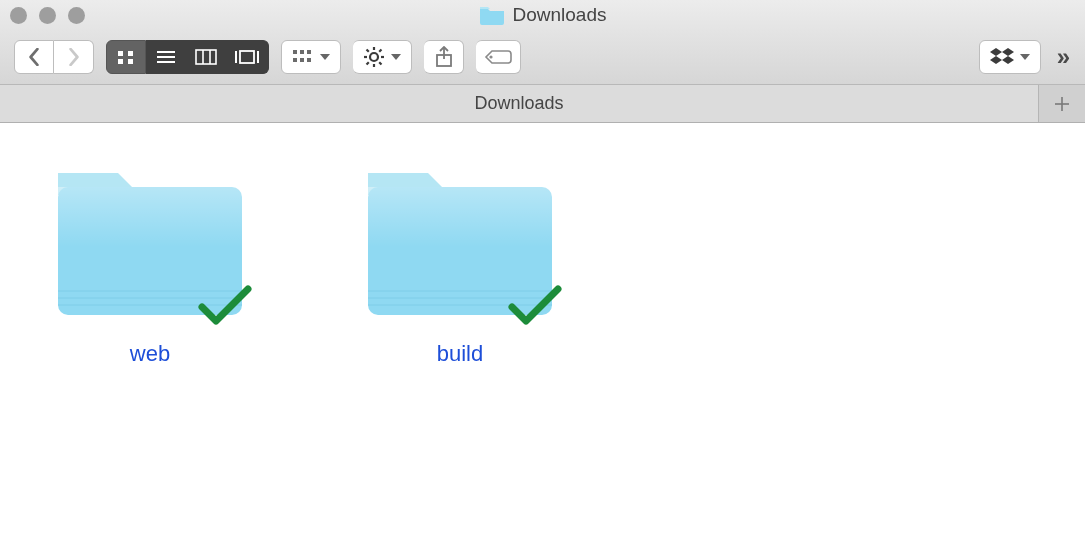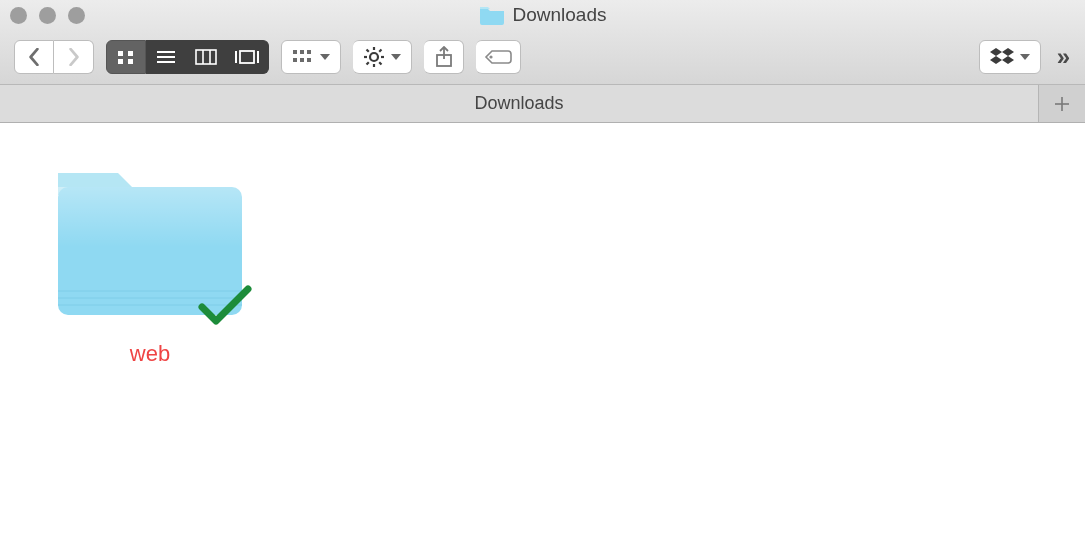--- a/index.html
+++ b/index.html
@@ -99,21 +99,21 @@
       gap: 110px;
     }
     .folder-item {
       display: flex;
       flex-direction: column;
       align-items: center;
       gap: 18px;
       width: 200px;
     }
     .folder-icon-wrap { position: relative; width: 200px; height: 170px; }
-    .folder-label { font-size: 22px; color: #ef4444; }
+    .folder-label { font-size: 22px; color: #1d4ed8; }
     svg { display: block; }
   </style>
 </head>
 <body>
 
 <div class="titlebar">
   <div class="traffic-lights">
     <div class="traffic-light"></div>
     <div class="traffic-light"></div>
     <div class="traffic-light"></div>
@@ -263,13 +263,35 @@
             </linearGradient>
           </defs>
       </svg>
       <svg width="58" height="44" viewBox="0 0 58 44" style="position:absolute;right:-4px;bottom:-4px;">
         <path d="M6 24 L20 38 L52 6" fill="none" stroke="#1d8c3a" stroke-width="7" stroke-linecap="round" stroke-linejoin="round"></path>
       </svg>
     </div>
     <div class="folder-label">web</div>
   </div>
 
+  <div class="folder-item">
+    <div class="folder-icon-wrap">
+      <svg width="200" height="170" viewBox="0 0 200 170">
+        <path d="M8 20 h60 l14 14 v8 H8 Z" fill="#b5e6f4"></path>
+        <rect x="8" y="34" width="184" height="128" rx="10" fill="#8fd9f2"></rect>
+        <rect x="8" y="34" width="184" height="60" fill="url(#g2)" opacity="0.35"></rect>
+        <line x1="8" y1="138" x2="192" y2="138" stroke="#7fcde8" stroke-width="1"></line>
+        <line x1="8" y1="145" x2="192" y2="145" stroke="#7fcde8" stroke-width="1"></line>
+        <line x1="8" y1="152" x2="192" y2="152" stroke="#7fcde8" stroke-width="1"></line>
+        <defs>
+            <linearGradient id="g2" x1="0" y1="0" x2="0" y2="1">
+              <stop offset="0" stop-color="#fff"></stop>
+              <stop offset="1" stop-color="#fff" stop-opacity="0"></stop>
+            </linearGradient>
+          </defs>
+      </svg>
+      <svg width="58" height="44" viewBox="0 0 58 44" style="position:absolute;right:-4px;bottom:-4px;">
+        <path d="M6 24 L20 38 L52 6" fill="none" stroke="#1d8c3a" stroke-width="7" stroke-linecap="round" stroke-linejoin="round"></path>
+      </svg>
+    </div>
+    <div class="folder-label">build</div>
+  </div>
 </div>
 
 </body></html>

